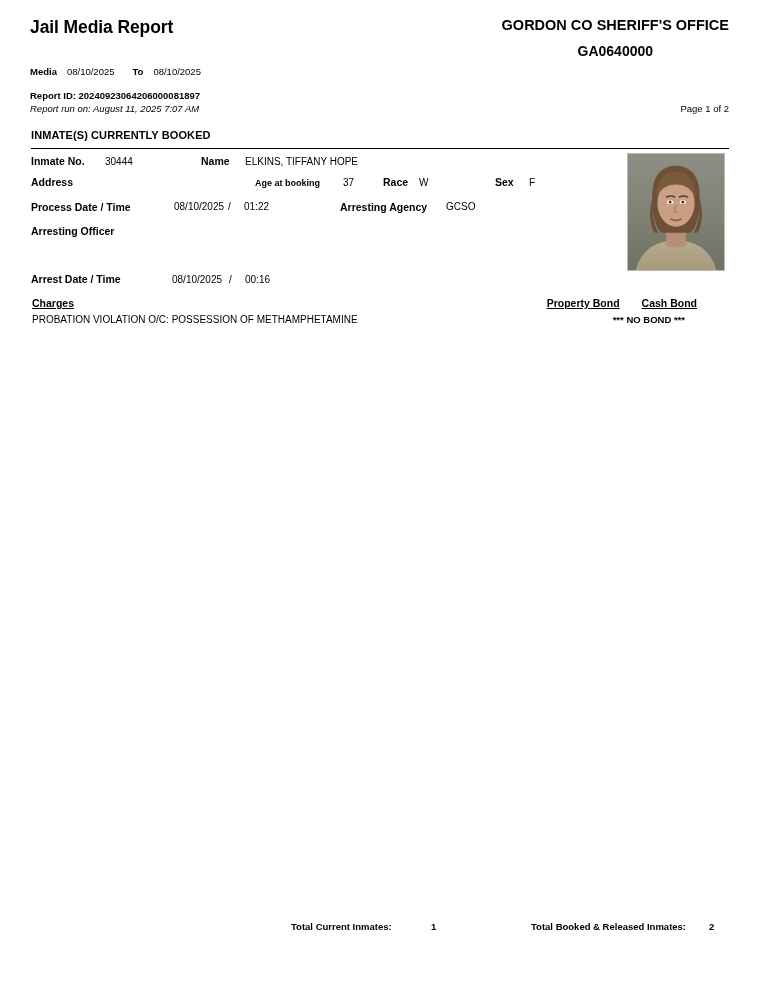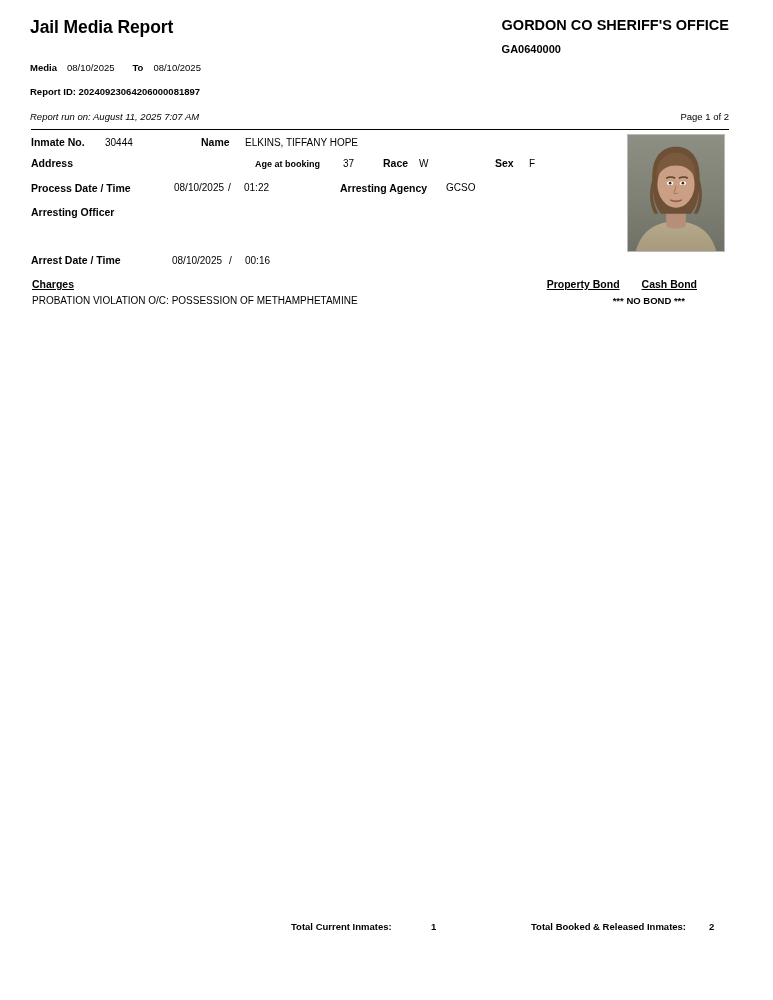--- a/index.html
+++ b/index.html
@@ -36,23 +36,23 @@
     line-height: 1.1;
     padding-left: 2px;
   }
   .agency-name {
     font-size: 14.5px;
     font-weight: bold;
     text-align: right;
     line-height: 1.1;
   }
   .agency-ori {
-    font-size: 11px;
-    font-weight: bold;
-    text-align: left;
+    font-size: 14px;
+    font-weight: bold;
+    text-align: center;
     margin-top: 9px;
   }
 
   .daterange-row {
     display: flex;
     align-items: baseline;
     margin-top: 7px;
     padding-left: 2px;
   }
   .lbl-bold { font-size: 9.5px; font-weight: bold; }
@@ -64,21 +64,21 @@
   .reportid-row {
     margin-top: 13px;
     padding-left: 2px;
     font-size: 9.5px;
     font-weight: bold;
   }
   .runline-row {
     display: flex;
     justify-content: space-between;
     align-items: baseline;
-    margin-top: 14px;
+    margin-top: 2px;
     padding-left: 2px;
   }
   .runline {
     font-size: 9.5px;
     font-style: italic;
     font-weight: normal;
   }
   .pagenum {
     font-size: 9.5px;
   }
@@ -253,20 +253,21 @@
     <span class="val-reg to-val">08/10/2025</span>
   </div>
 
   <div class="reportid-row">Report ID: 20240923064206000081897</div>
 
   <div class="runline-row">
     <span class="runline">Report run on:  August 11, 2025 7:07 AM</span>
     <span class="pagenum">Page 1 of 2</span>
   </div>
 
+  <div class="section-title">INMATE(S) CURRENTLY BOOKED</div>
   <div class="hr-top"></div>
 
   <div class="record">
 
     <div class="mugshot">
       <svg class="mug-svg" viewBox="0 0 98 118" preserveAspectRatio="none">
         <defs>
           <linearGradient id="bgG" x1="0" y1="0" x2="0" y2="1">
             <stop offset="0%" stop-color="#8d8f84"></stop>
             <stop offset="55%" stop-color="#7f8175"></stop>

